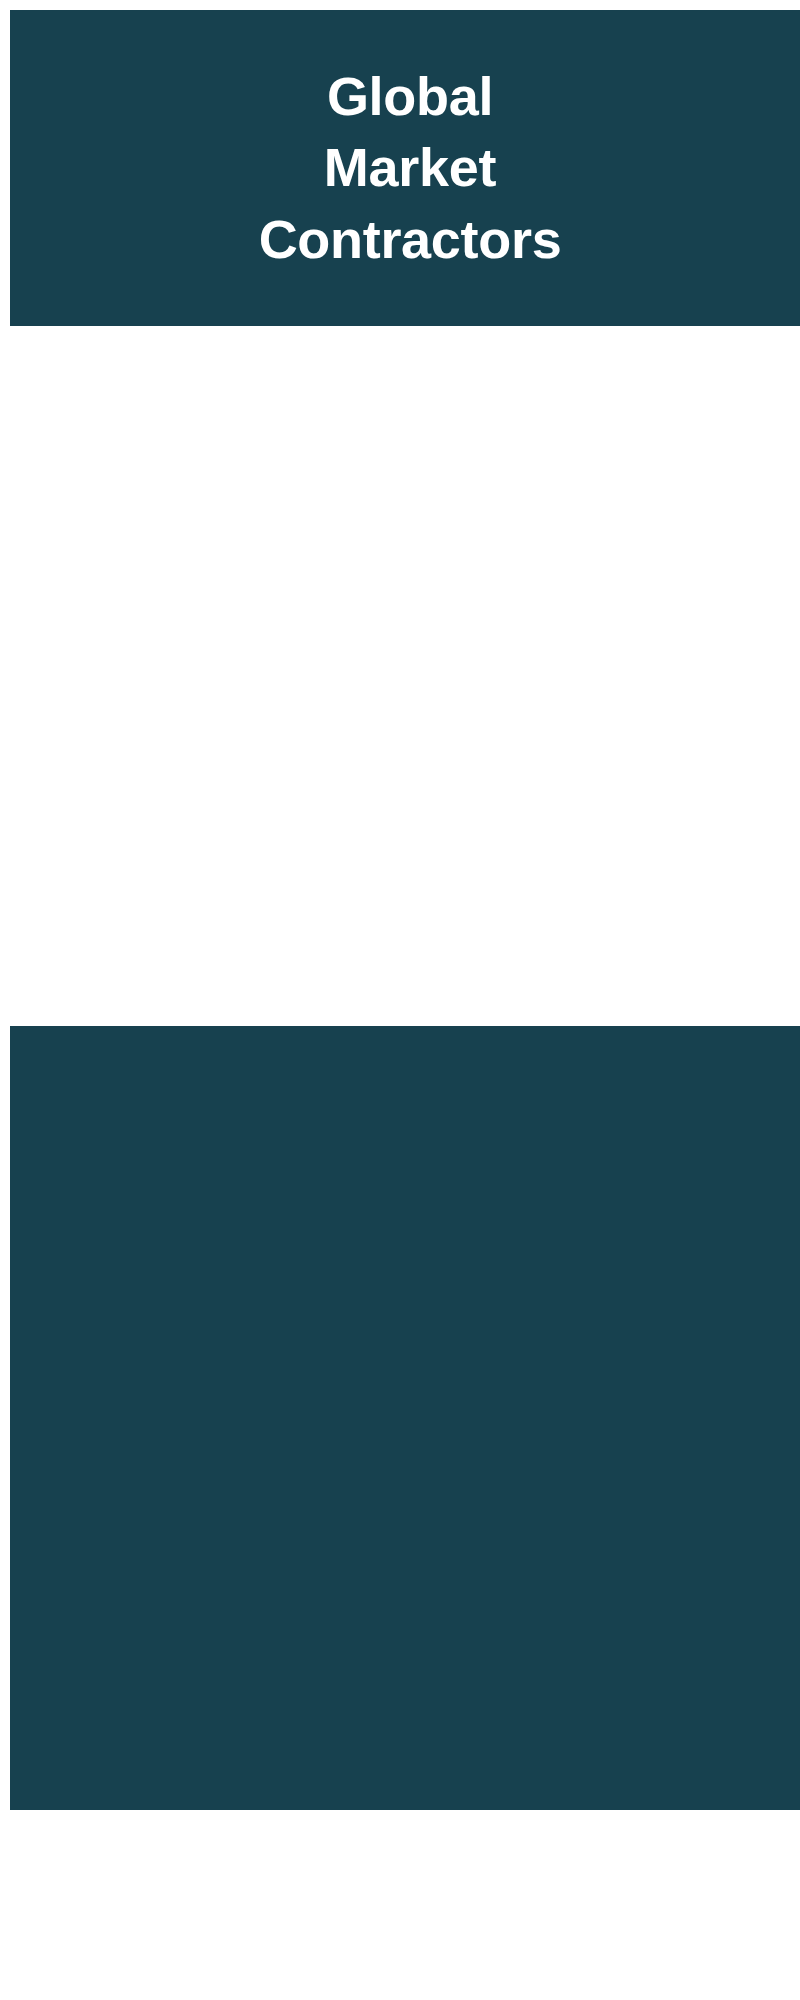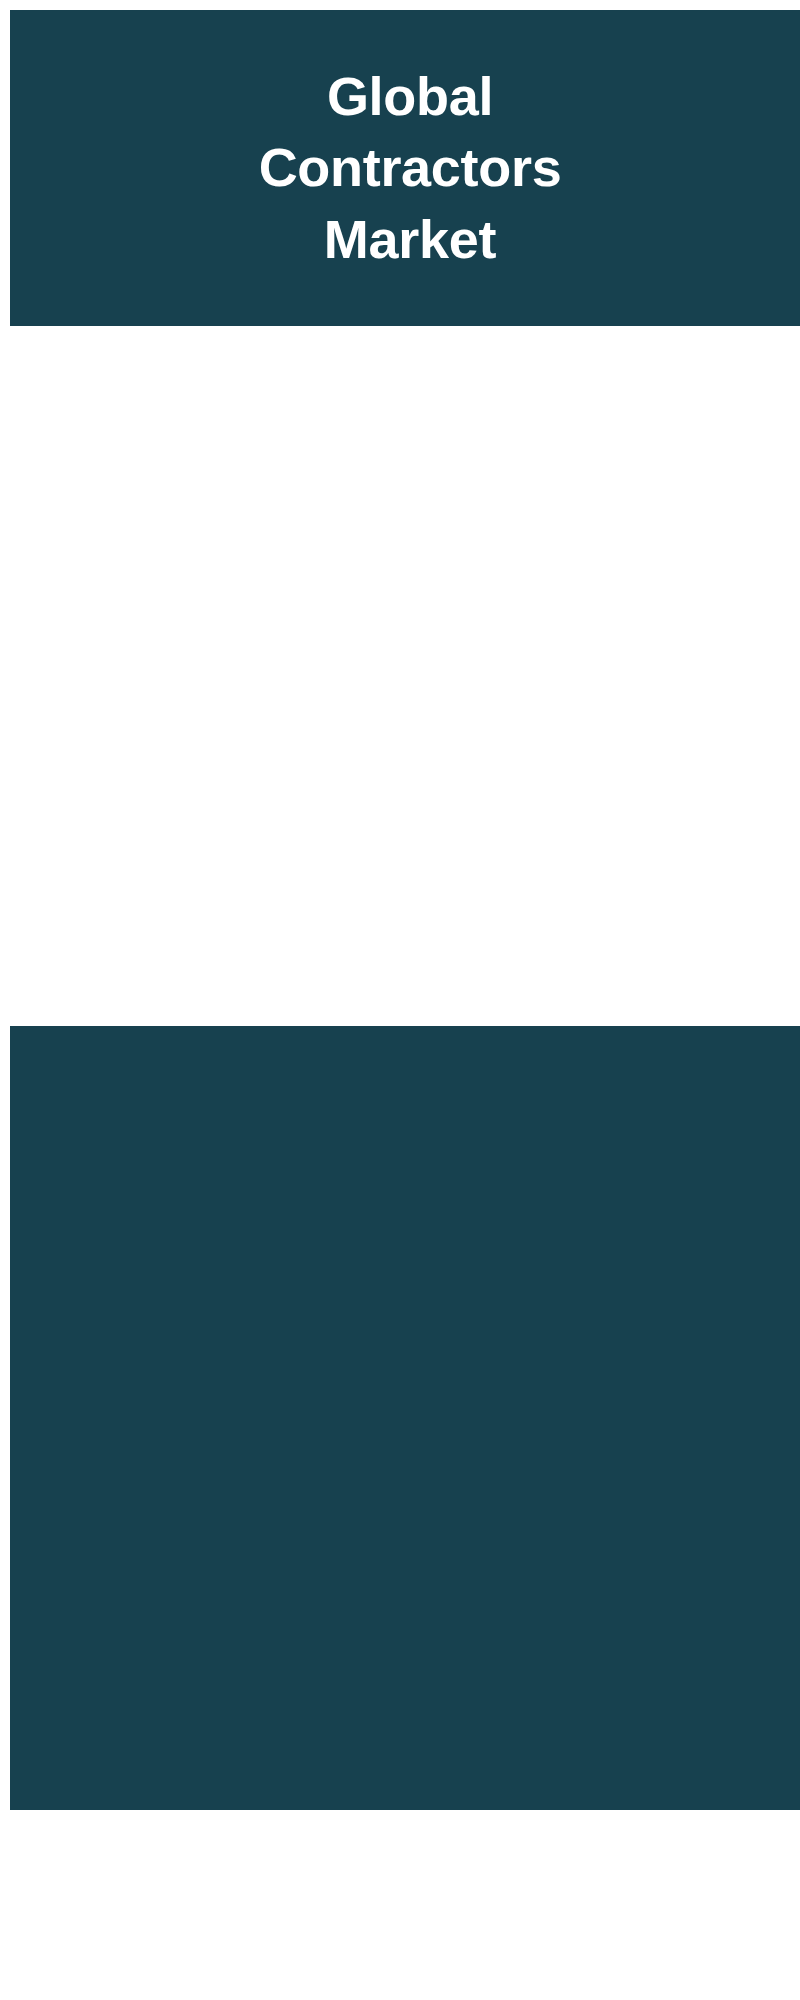--- a/index.html
+++ b/index.html
@@ -31,20 +31,20 @@
   
   .footer { position:absolute; left:0; top:1800px; width:800px; height:200px; background:#fff; }
 </style>
 </head>
 <body>
 
 <div class="page">
   <div class="header">
     <h1>
         <div>Global</div>
+        <div>Market</div>
         <div>Contractors</div>
-        <div>Market</div>
       </h1>
   </div>
   <div class="white"></div>
   <div class="dark"></div>
   <div class="footer"></div>
 </div>
 
 </body></html>

